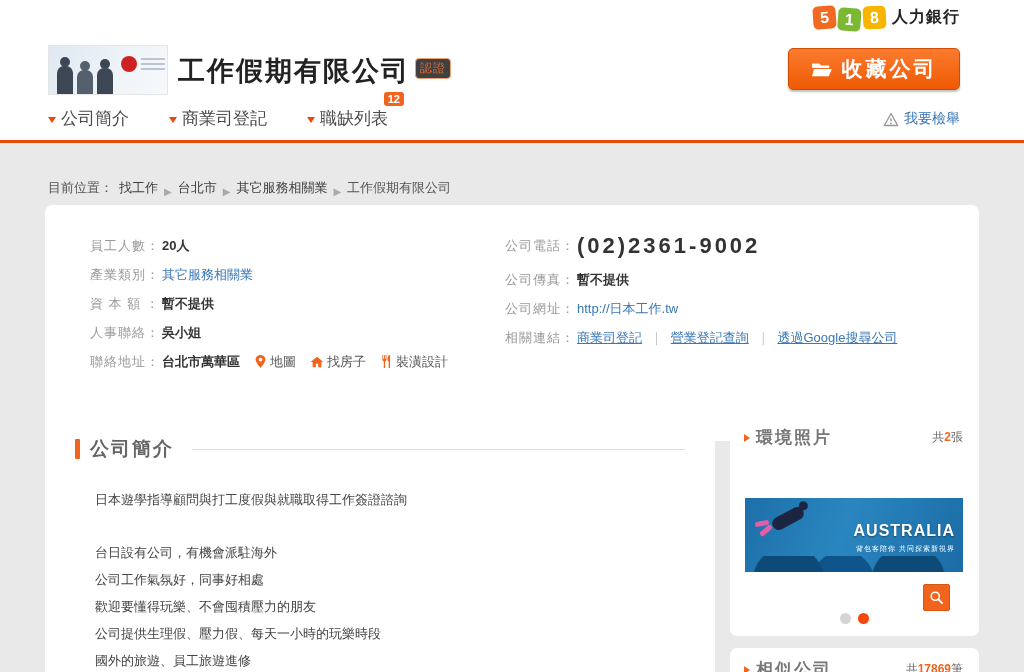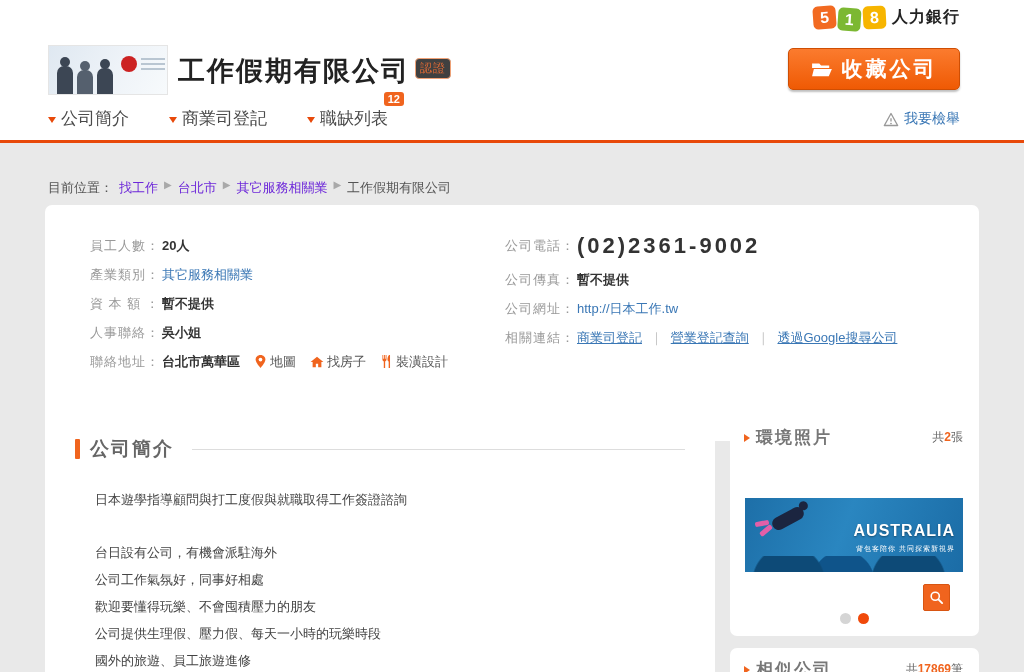--- a/index.html
+++ b/index.html
@@ -31,22 +31,22 @@
   .fav-btn { position:absolute; top:48px; right:64px; width:172px; height:42px; border:1px solid #cf4e03; border-radius:5px; background:linear-gradient(#fb7b2e,#ef5a04); box-shadow:0 2px 2px rgba(0,0,0,.25); display:flex; align-items:center; justify-content:center; gap:9px; cursor:pointer; }
   .fav-btn span { color:#fff; font-size:21px; font-weight:bold; letter-spacing:3px; }
 
   .nav { position:absolute; left:48px; bottom:10px; display:flex; gap:40px; }
   .nav-tab { position:relative; display:flex; align-items:center; gap:5px; font-size:17px; color:#4a4a4a; cursor:pointer; }
   .tri-down { width:0; height:0; border-left:4px solid transparent; border-right:4px solid transparent; border-top:6px solid #e8490a; display:inline-block; margin-top:2px; }
   .job-badge { position:absolute; top:-15px; right:-16px; background:#f0641e; color:#fff; font-size:11px; font-weight:bold; border-radius:3px; padding:1px 4px; }
   .report { position:absolute; right:64px; bottom:12px; display:flex; align-items:center; gap:5px; font-size:14px; color:#3a77b5; cursor:pointer; }
 
   
-  .breadcrumb { position:absolute; top:179px; left:48px; font-size:13px; color:#555; display:flex; align-items:flex-start; gap:6px; }
-  .breadcrumb a { color:#6d28d9; text-decoration:none; cursor:pointer; }
+  .breadcrumb { position:absolute; top:179px; left:48px; font-size:13px; color:#555; display:flex; align-items:flex-end; gap:6px; }
+  .breadcrumb a { color:#404040; text-decoration:none; cursor:pointer; }
   .crumb-sep { color:#a9a9a9; font-size:10px; }
 
   
   .card { background:#fff; border-radius:7px; }
   .info-card { position:absolute; top:205px; left:45px; width:934px; height:236px; }
   .info-col-left { position:absolute; top:26px; left:45px; }
   .info-col-right { position:absolute; top:22px; left:460px; }
   .irow { display:flex; align-items:center; height:29px; font-size:13px; }
   .irow .lbl { color:#999; width:72px; letter-spacing:1px; }
   .irow .val { color:#333; font-weight:bold; }

